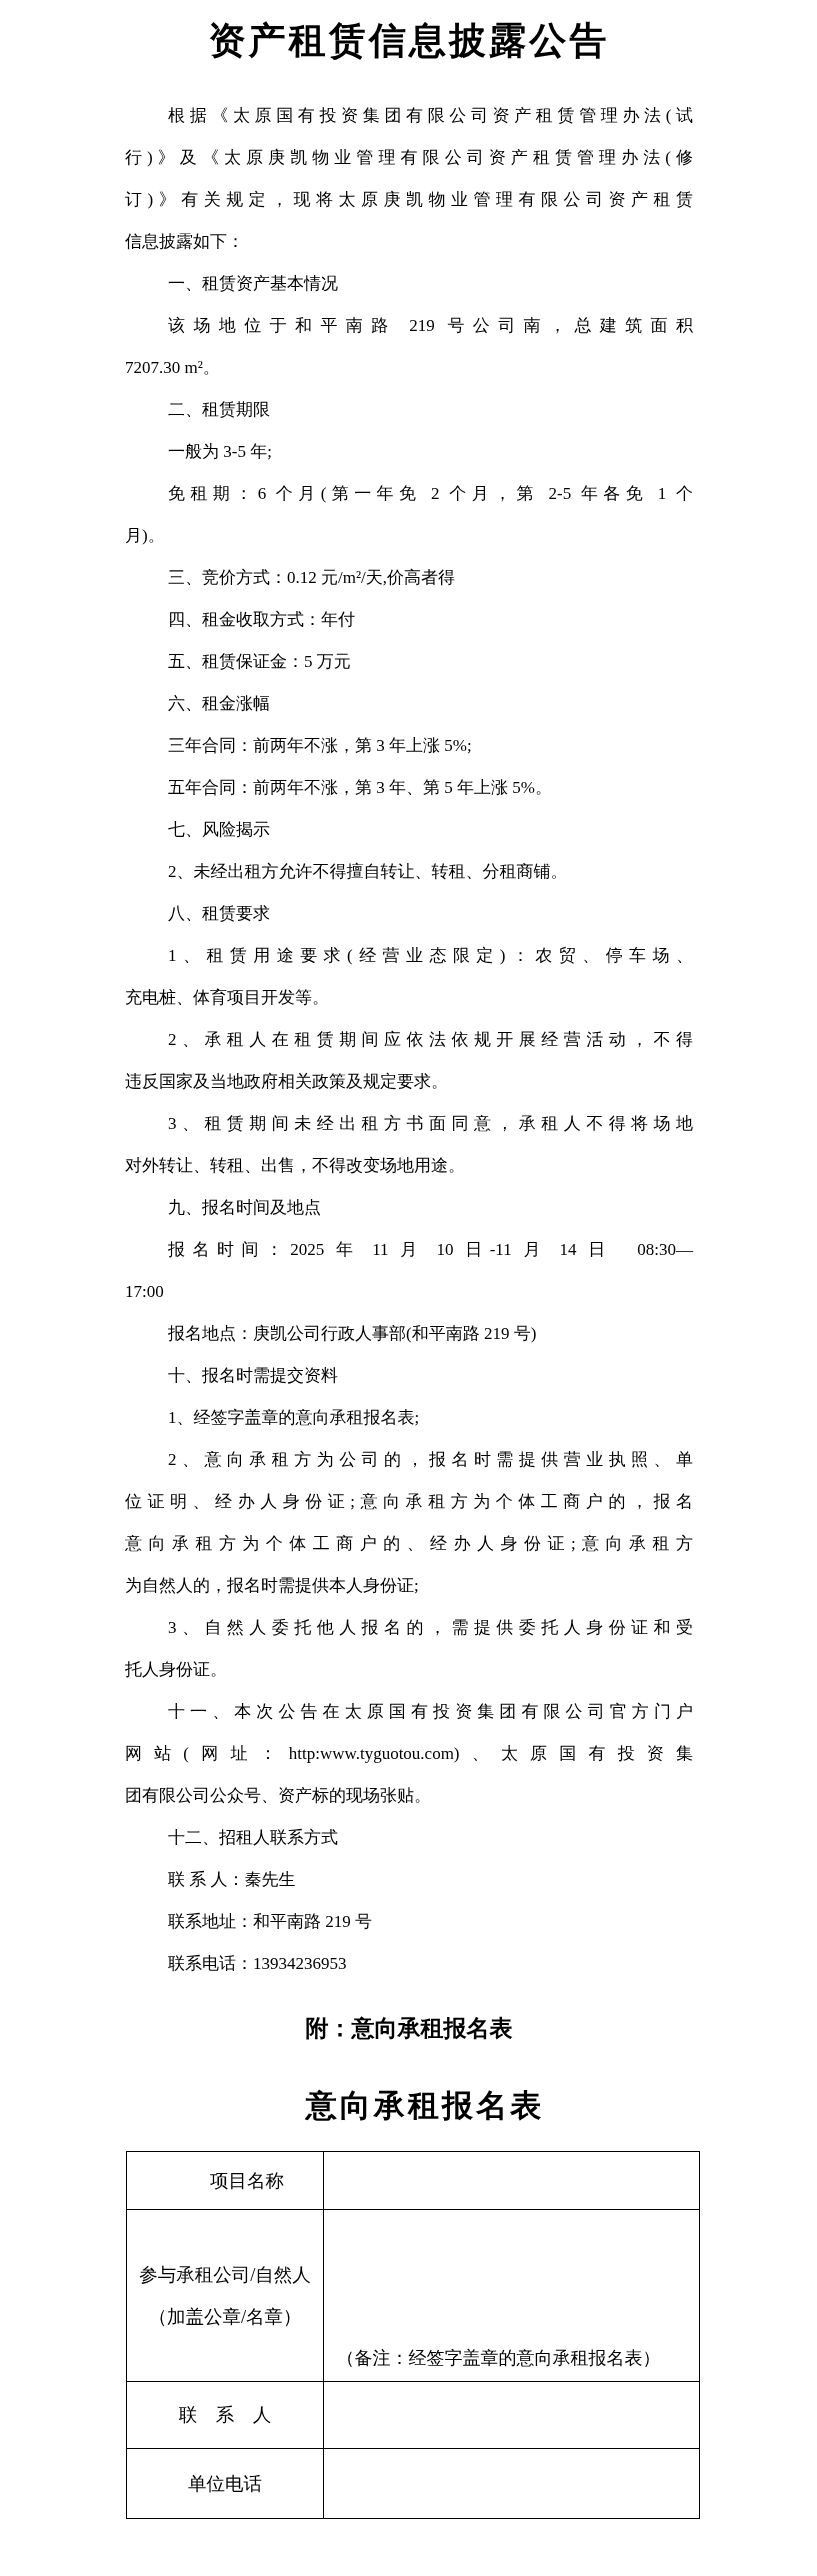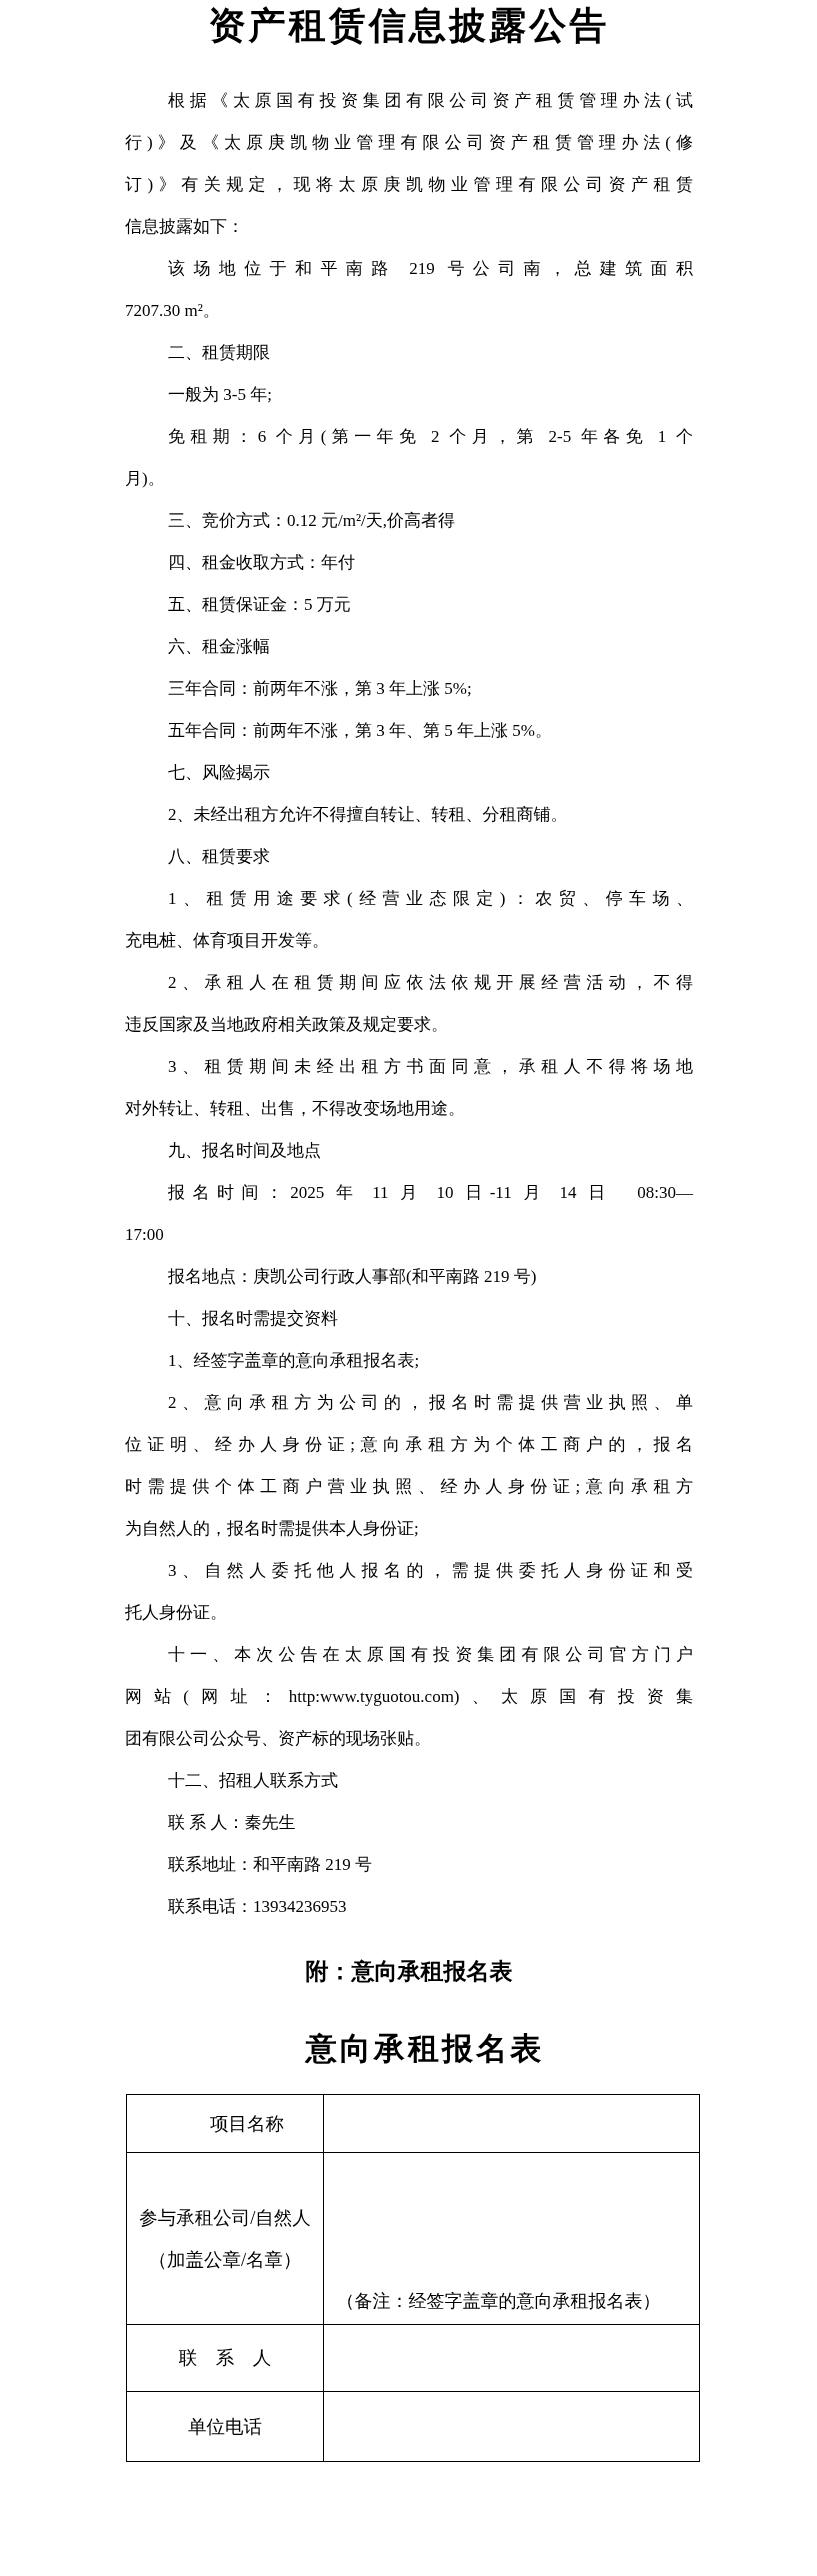--- a/index.html
+++ b/index.html
@@ -6,21 +6,21 @@
   .page{
     position:relative;
     width:818px;
     height:2964px;
     background:#ffffff;
     color:#000000;
     font-family:"Liberation Serif","DejaVu Serif",serif;
     overflow:hidden;
   }
   .doc-title{
-    margin:4px 0 0 0;
+    margin:19px 0 0 0;
     font-size:37px;
     font-weight:bold;
     line-height:43px;
     text-align:center;
     letter-spacing:3.1px;
   }
   .doc-body{
     margin:33px 125px 0 125px;
     font-size:17px;
   }
@@ -87,20 +87,21 @@
 <body>
 
 <div class="page">
   <h1 class="doc-title">资产租赁信息披露公告</h1>
 
   <div class="doc-body">
       <div class="line ind fill">根据《太原国有投资集团有限公司资产租赁管理办法(试</div>
       <div class="line fill">行)》及《太原庚凯物业管理有限公司资产租赁管理办法(修</div>
       <div class="line fill">订)》有关规定，现将太原庚凯物业管理有限公司资产租赁</div>
       <div class="line">信息披露如下：</div>
+      <div class="line ind">一、租赁资产基本情况</div>
       <div class="line ind fill">该场地位于和平南路 219 号公司南，总建筑面积</div>
       <div class="line">7207.30 m²。</div>
       <div class="line ind">二、租赁期限</div>
       <div class="line ind">一般为 3-5 年;</div>
       <div class="line ind fill">免租期：6 个月(第一年免 2 个月，第 2-5 年各免 1 个</div>
       <div class="line">月)。</div>
       <div class="line ind">三、竞价方式：0.12 元/m²/天,价高者得</div>
       <div class="line ind">四、租金收取方式：年付</div>
       <div class="line ind">五、租赁保证金：5 万元</div>
       <div class="line ind">六、租金涨幅</div>
@@ -116,21 +117,21 @@
       <div class="line ind fill">3、租赁期间未经出租方书面同意，承租人不得将场地</div>
       <div class="line">对外转让、转租、出售，不得改变场地用途。</div>
       <div class="line ind">九、报名时间及地点</div>
       <div class="line ind fill">报名时间：2025 年 11 月 10 日-11 月 14 日　08:30—</div>
       <div class="line">17:00</div>
       <div class="line ind">报名地点：庚凯公司行政人事部(和平南路 219 号)</div>
       <div class="line ind">十、报名时需提交资料</div>
       <div class="line ind">1、经签字盖章的意向承租报名表;</div>
       <div class="line ind fill">2、意向承租方为公司的，报名时需提供营业执照、单</div>
       <div class="line fill">位证明、经办人身份证;意向承租方为个体工商户的，报名</div>
-      <div class="line fill">时需提供个体工商户营业执照、经办人身份证;意向承租方</div>
+      <div class="line fill">意向承租方为个体工商户的、经办人身份证;意向承租方</div>
       <div class="line">为自然人的，报名时需提供本人身份证;</div>
       <div class="line ind fill">3、自然人委托他人报名的，需提供委托人身份证和受</div>
       <div class="line">托人身份证。</div>
       <div class="line ind fill">十一、本次公告在太原国有投资集团有限公司官方门户</div>
       <div class="line fill">网站(网址：http:www.tyguotou.com)、太原国有投资集</div>
       <div class="line">团有限公司公众号、资产标的现场张贴。</div>
       <div class="line ind">十二、招租人联系方式</div>
       <div class="line ind">联 系 人：秦先生</div>
       <div class="line ind">联系地址：和平南路 219 号</div>
       <div class="line ind">联系电话：13934236953</div>

